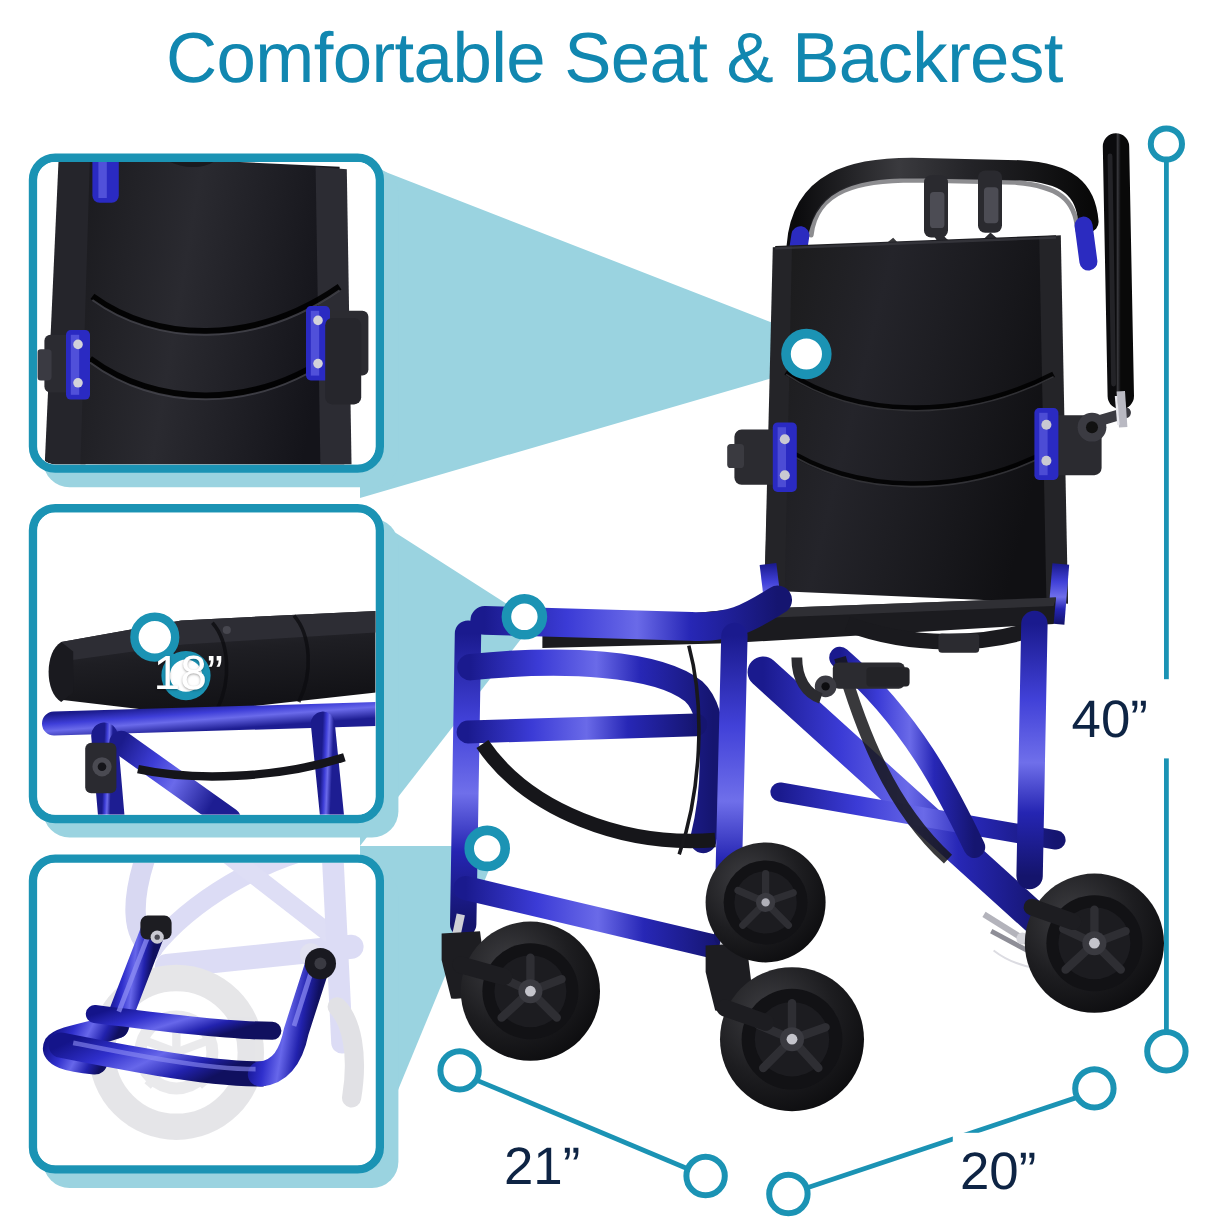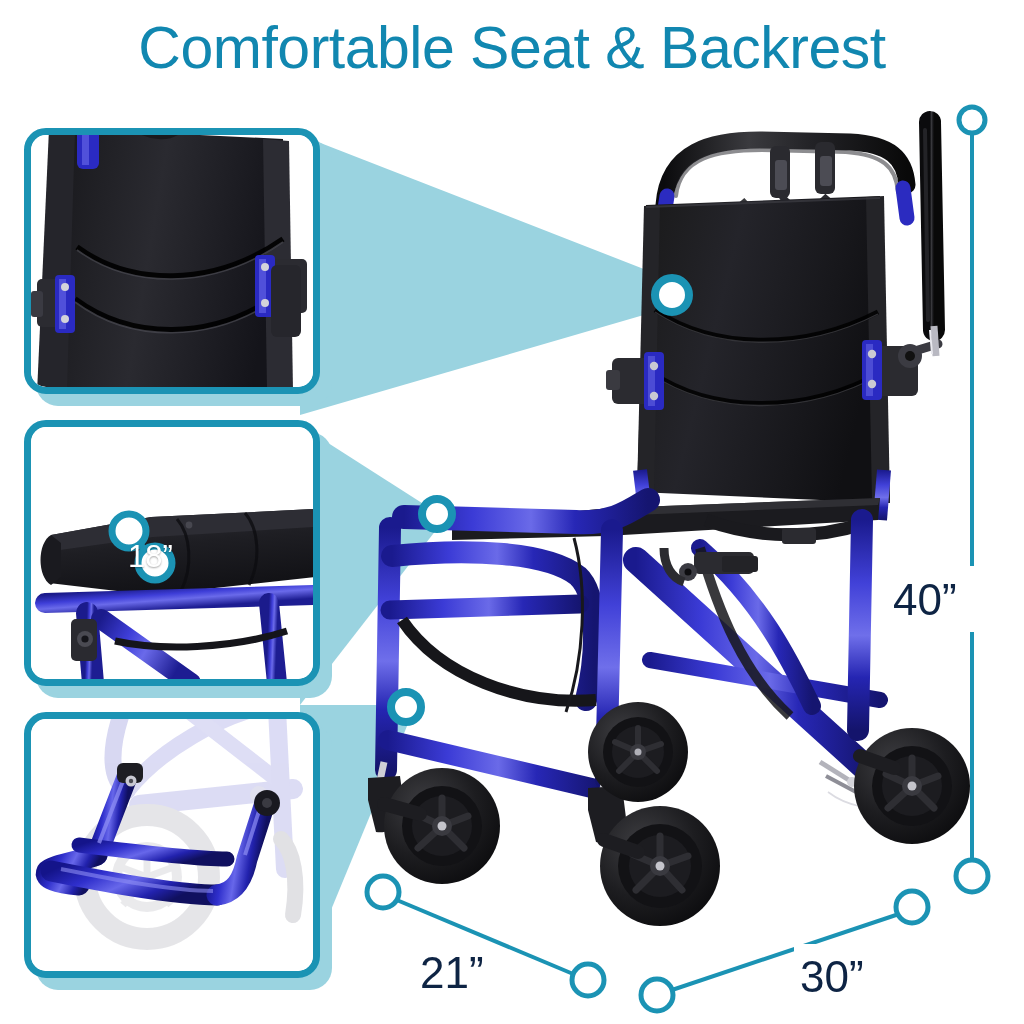--- a/index.html
+++ b/index.html
@@ -75,21 +75,21 @@
   #dim-40 { left: 893px; top: 575px; }
   #dim-21 { left: 420px; top: 948px; }
   #dim-30 { left: 800px; top: 952px; }
 
   
   #label-18 {
     position: absolute;
     left: 128px;
     top: 539px;
     font-family: "Liberation Sans", sans-serif;
-    font-size: 31px;
+    font-size: 40px;
     color: #ffffff;
     z-index: 12;
     white-space: nowrap;
     text-shadow: 0 1px 2px rgba(0,0,0,0.35);
   }
 
   svg { display: block; }
   .ovl { position: absolute; left: 0; top: 0; }
 </style>
 </head>
@@ -502,15 +502,15 @@
 
     <line x1="669" y1="991" x2="902" y2="913" stroke="#1b93b4" stroke-width="4"></line>
     <circle cx="657" cy="995" r="16" fill="#ffffff" stroke="#1b93b4" stroke-width="5"></circle>
     <circle cx="912" cy="907" r="16" fill="#ffffff" stroke="#1b93b4" stroke-width="5"></circle>
 
     <rect x="794" y="944" width="96" height="60" fill="#ffffff"></rect>
   </svg>
 
   <div class="dim" id="dim-40">40”</div>
   <div class="dim" id="dim-21">21”</div>
-  <div class="dim" id="dim-30">30”</div>
+  <div class="dim" id="dim-30">20”</div>
 
 </div>
 
 </body></html>

